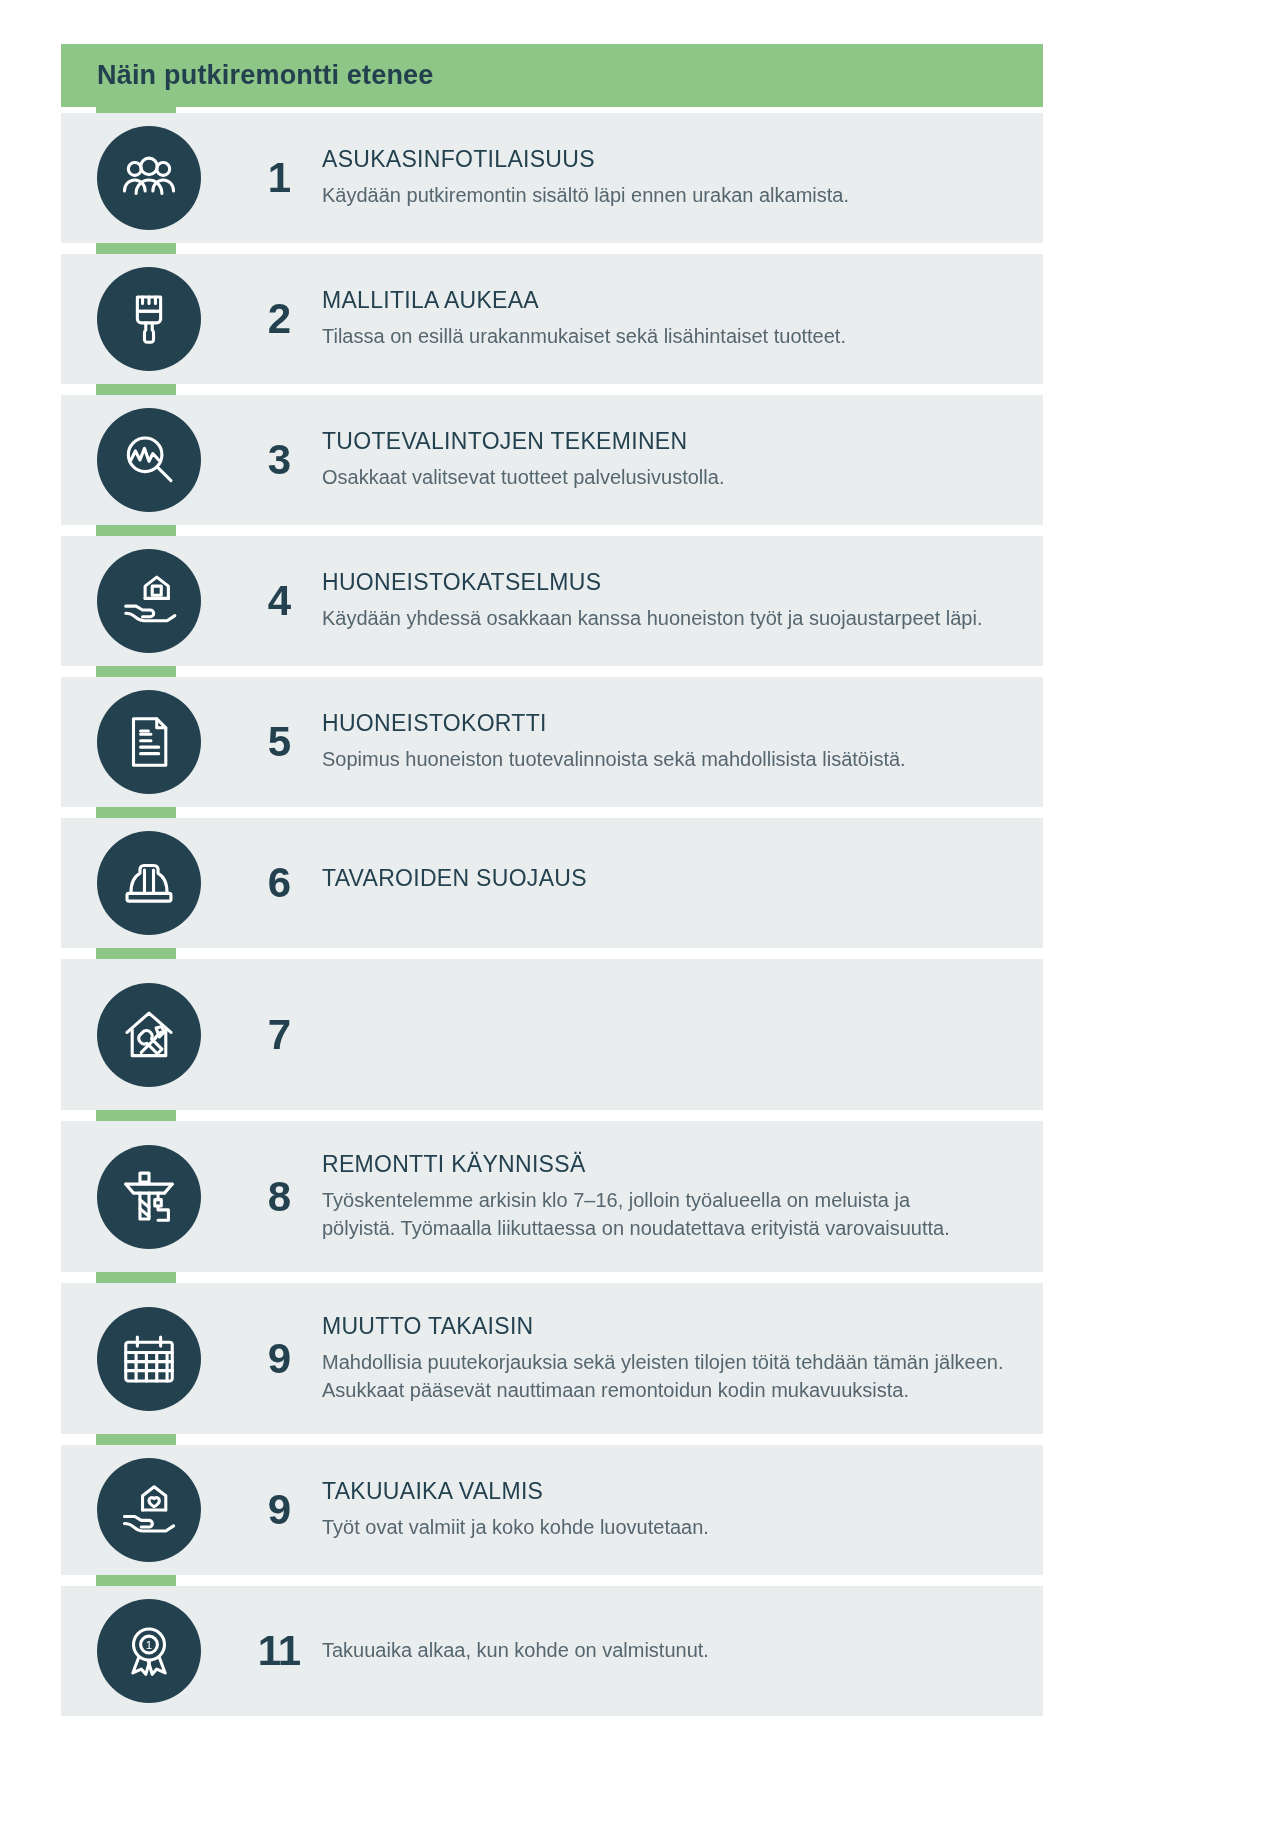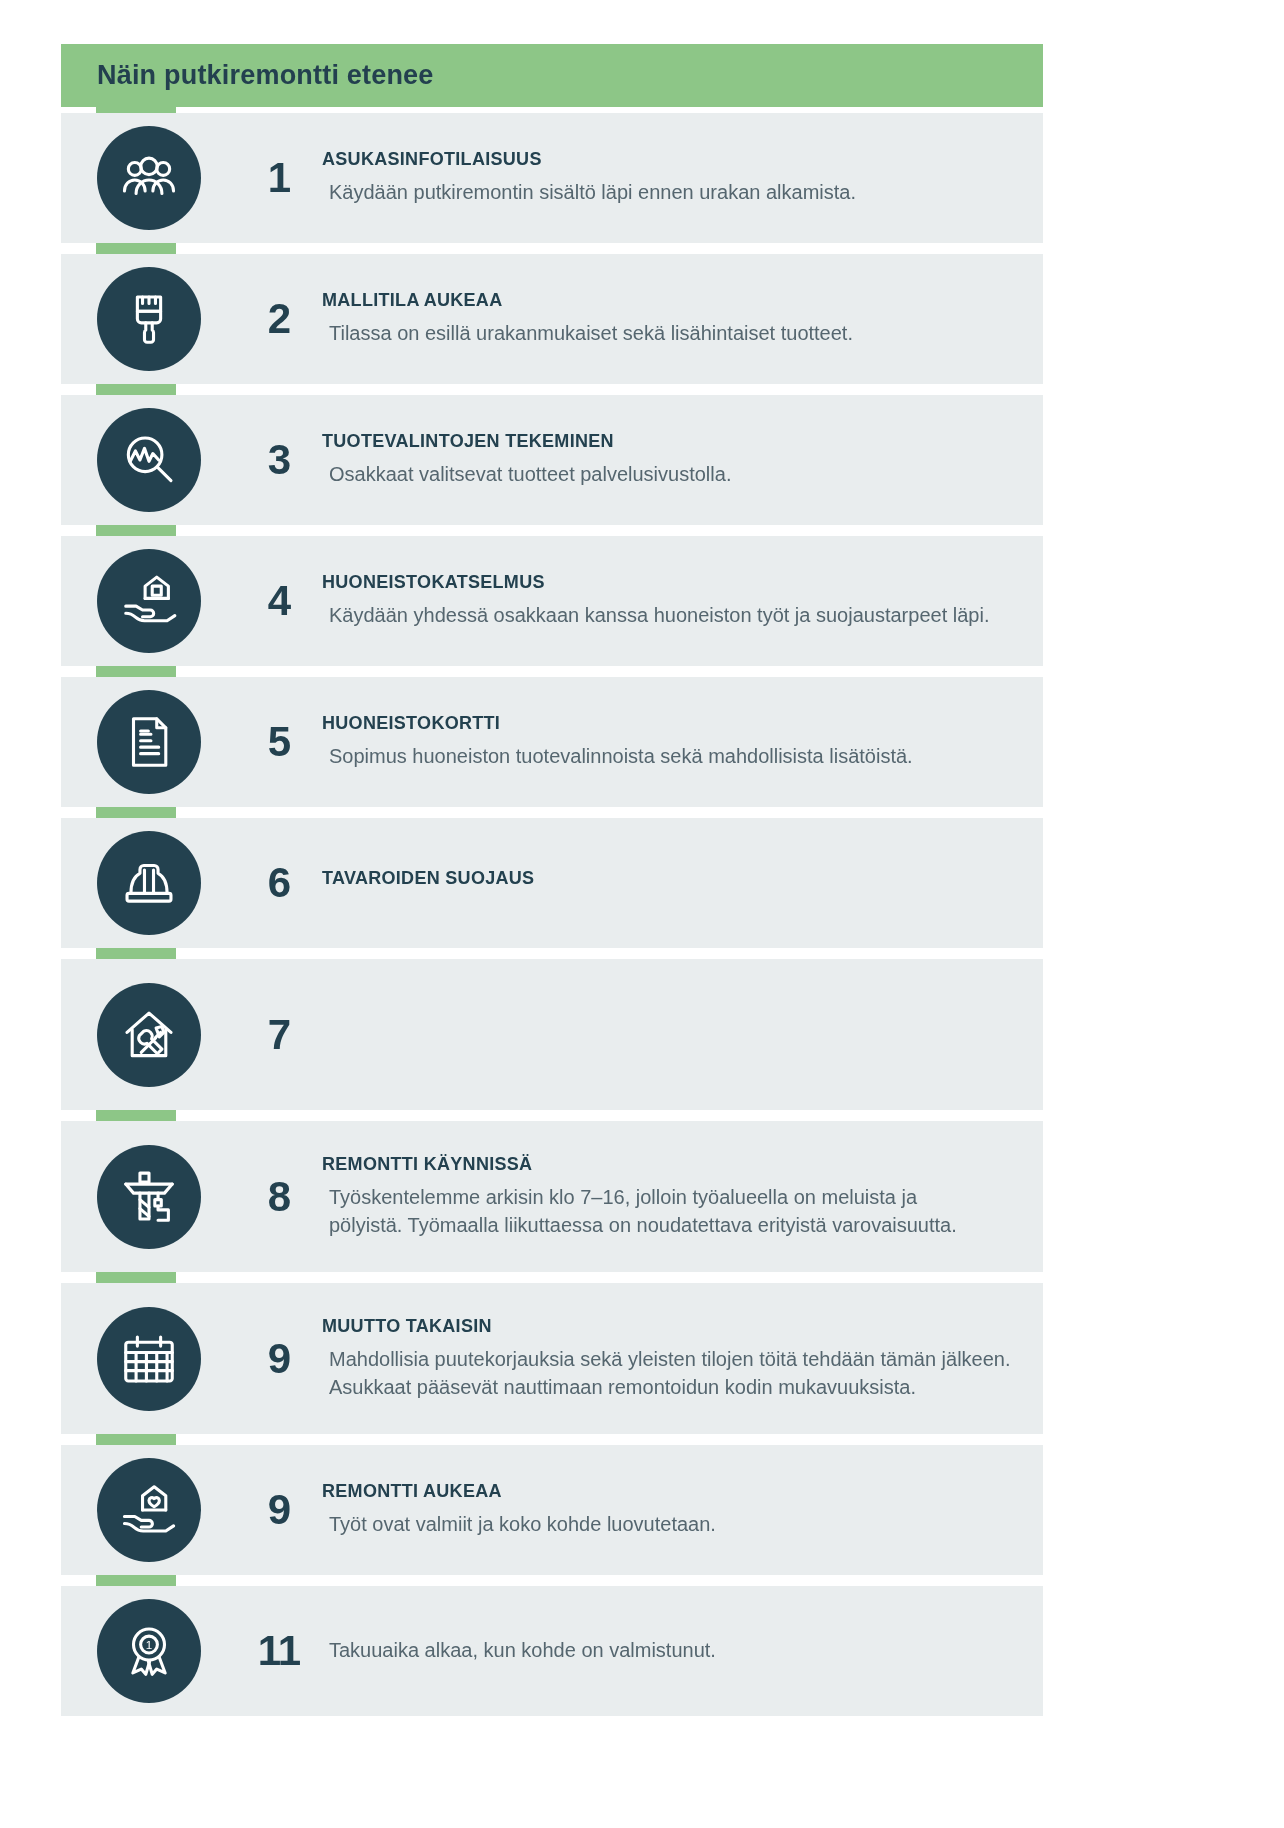--- a/index.html
+++ b/index.html
@@ -115,33 +115,32 @@
     letter-spacing: -1px;
   }
 
   .text-cell {
     flex: 1;
     padding-right: 28px;
     padding-top: 6px;
     padding-bottom: 6px;
   }
   .step-title {
-    font-size: 18px;
-    font-weight: bold;
+    font-size: 23px;
+    font-weight: normal;
     color: #23414f;
     letter-spacing: 0.3px;
     margin-bottom: 9px;
     font-family: "Liberation Sans", sans-serif;
   }
   .step-desc {
     font-size: 20px;
     color: #55666f;
     line-height: 1.38;
     font-family: "Liberation Sans", sans-serif;
-    margin-left: 7px;
   }
   .step-desc .line { display: block; }
 </style>
 </head>
 <body>
 
 <div class="infographic">
 
   <div class="title-banner">
     <div class="title-text">Näin putkiremontti etenee</div>
@@ -330,21 +329,21 @@
       <path d="M19 24V13l9-7 9 7v11" fill="none" stroke="#ffffff" stroke-width="2.4" stroke-linecap="round" stroke-linejoin="round"></path>
       <path d="M19 24h18" fill="none" stroke="#ffffff" stroke-width="2.4" stroke-linecap="round" stroke-linejoin="round"></path>
       <path d="M28 21.5s-4-2.4-4-4.9a2.3 2.3 0 0 1 4-1.4 2.3 2.3 0 0 1 4 1.4c0 2.5-4 4.9-4 4.9z" fill="none" stroke="#ffffff" stroke-width="2.4" stroke-linecap="round" stroke-linejoin="round"></path>
       <path d="M5 29h8l5 3h6a2.6 2.6 0 0 1 0 5.2h-6" fill="none" stroke="#ffffff" stroke-width="2.4" stroke-linecap="round" stroke-linejoin="round"></path>
       <path d="M5 34.5c3 0 5.5 1.2 7.5 3 2 1.8 4.4 2.8 7 2.8H37l6-4" fill="none" stroke="#ffffff" stroke-width="2.4" stroke-linecap="round" stroke-linejoin="round"></path>
     </svg>
           </div>
         </div>
         <div class="num-cell">9</div>
         <div class="text-cell">
-          <div class="step-title">REMONTTI AUKEAA</div>
+          <div class="step-title">TAKUUAIKA VALMIS</div>
           <div class="step-desc">
             <span class="line">Työt ovat valmiit ja koko kohde luovutetaan.</span>
           </div>
         </div>
       </div>
       <div class="row" style="min-height: 130px;">
         <div class="icon-cell">
           <div class="icon-circle">
             <svg viewBox="0 0 48 48">
       <circle cx="24" cy="19" r="12" fill="none" stroke="#ffffff" stroke-width="2.4" stroke-linecap="round" stroke-linejoin="round"></circle>

